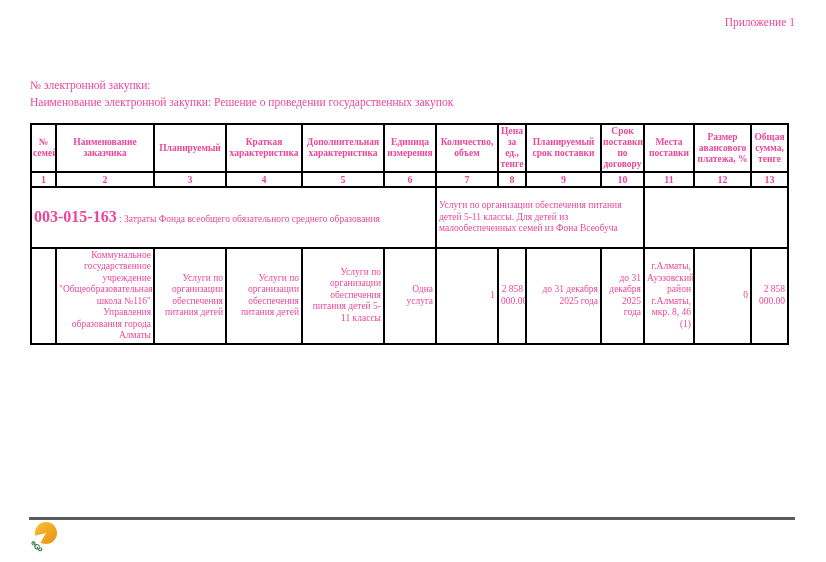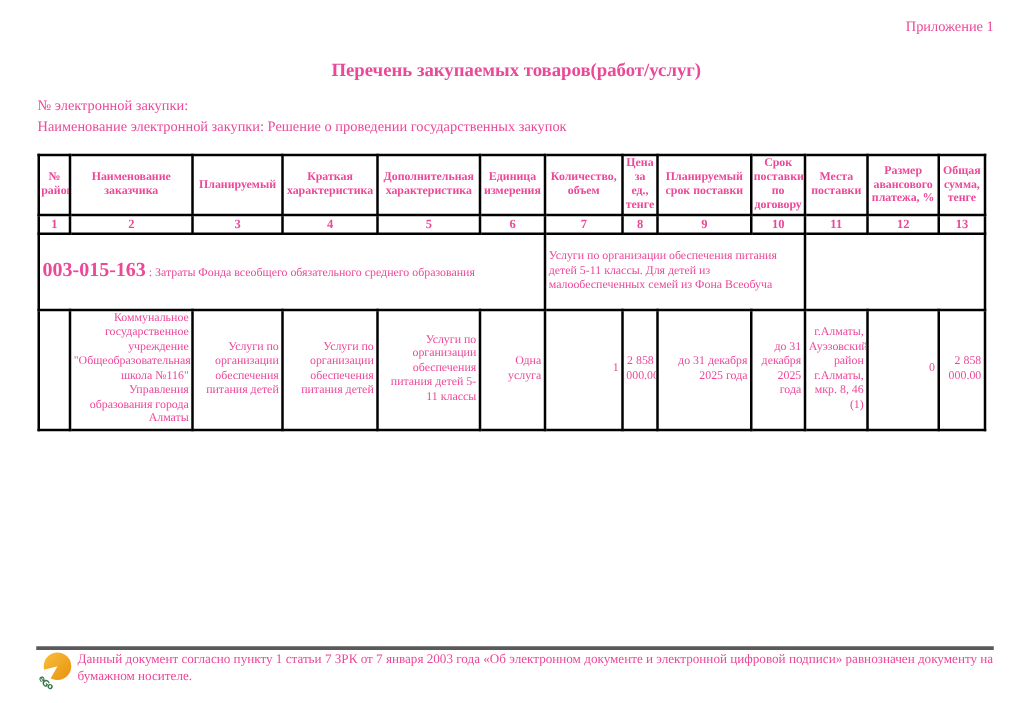--- a/index.html
+++ b/index.html
@@ -118,21 +118,20 @@
     line-height: 14px;
   }
 </style>
 </head>
 <body>
 
 <div class="page">
 
   <div class="appendix">Приложение 1</div>
 
-  <div class="doc-title">Перечень закупаемых товаров(работ/услуг)</div>
 
   <div class="label-line-1">№ электронной закупки:</div>
   <div class="label-line-2">Наименование электронной закупки: Решение о проведении государственных закупок</div>
 
   <table class="goods">
     <colgroup>
       <col style="width:25px">
         <col style="width:98px">
         <col style="width:72px">
       <col style="width:76px">
@@ -141,21 +140,21 @@
       <col style="width:62px">
         <col style="width:28px">
         <col style="width:75px">
       <col style="width:43px">
         <col style="width:50px">
         <col style="width:57px">
       <col style="width:37px">
     </colgroup>
     <tbody>
       <tr class="header-row">
-        <th>№ район</th>
+        <th>№ семей</th>
         <th>Наименование заказчика</th>
         <th>Планируемый</th>
         <th>Краткая характеристика</th>
         <th>Дополнительная характеристика</th>
         <th>Единица измерения</th>
         <th>Количество, объем</th>
         <th>Цена за ед., тенге</th>
         <th>Планируемый срок поставки</th>
         <th>Срок поставки по договору</th>
         <th>Места поставки</th>
@@ -212,15 +211,14 @@
       </linearGradient>
     </defs>
     <circle cx="16" cy="12" r="11" fill="url(#sun)"></circle>
     <path d="M16 12 L5.2 14.8 A11 11 0 0 0 10.5 21.8 Z" fill="#ffffff"></path>
     <path id="arcpath" d="M1 21 A14 14 0 0 0 14 31" fill="none"></path>
     <text font-size="7" font-weight="bold" fill="#37774a" font-family="'DejaVu Sans', sans-serif">
       <textPath href="#arcpath">eGov</textPath>
     </text>
   </svg>
 
-  <div class="footer-text">Данный документ согласно пункту 1 статьи 7 ЗРК от 7 января 2003 года «Об электронном документе и электронной цифровой подписи» равнозначен документу на бумажном носителе.</div>
 
 </div>
 
 </body></html>

